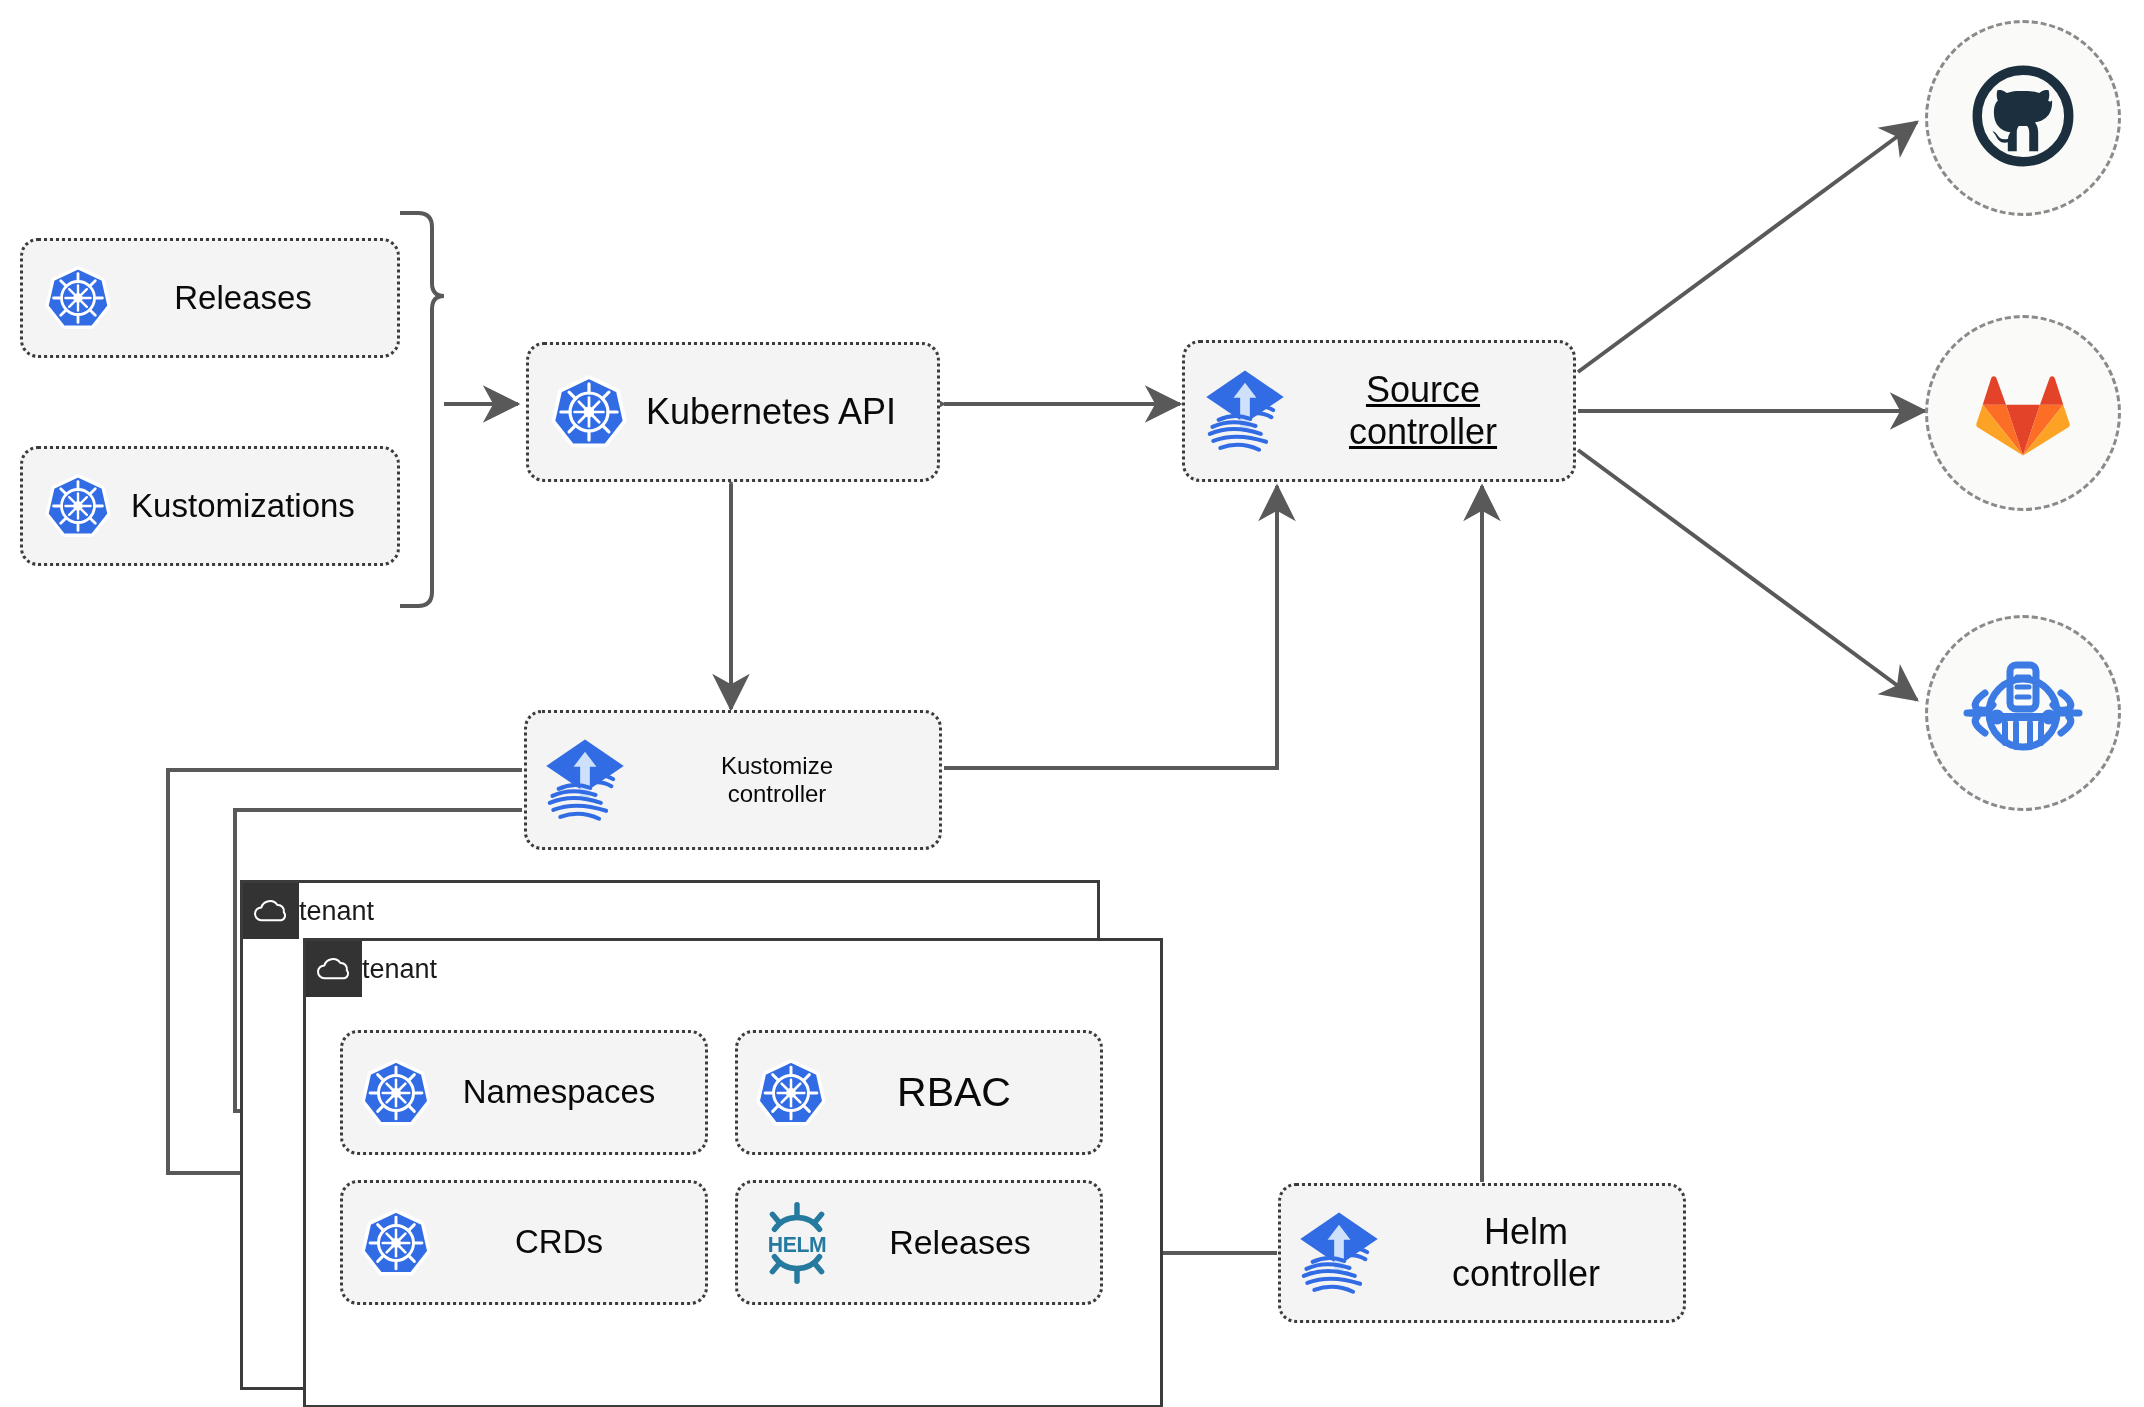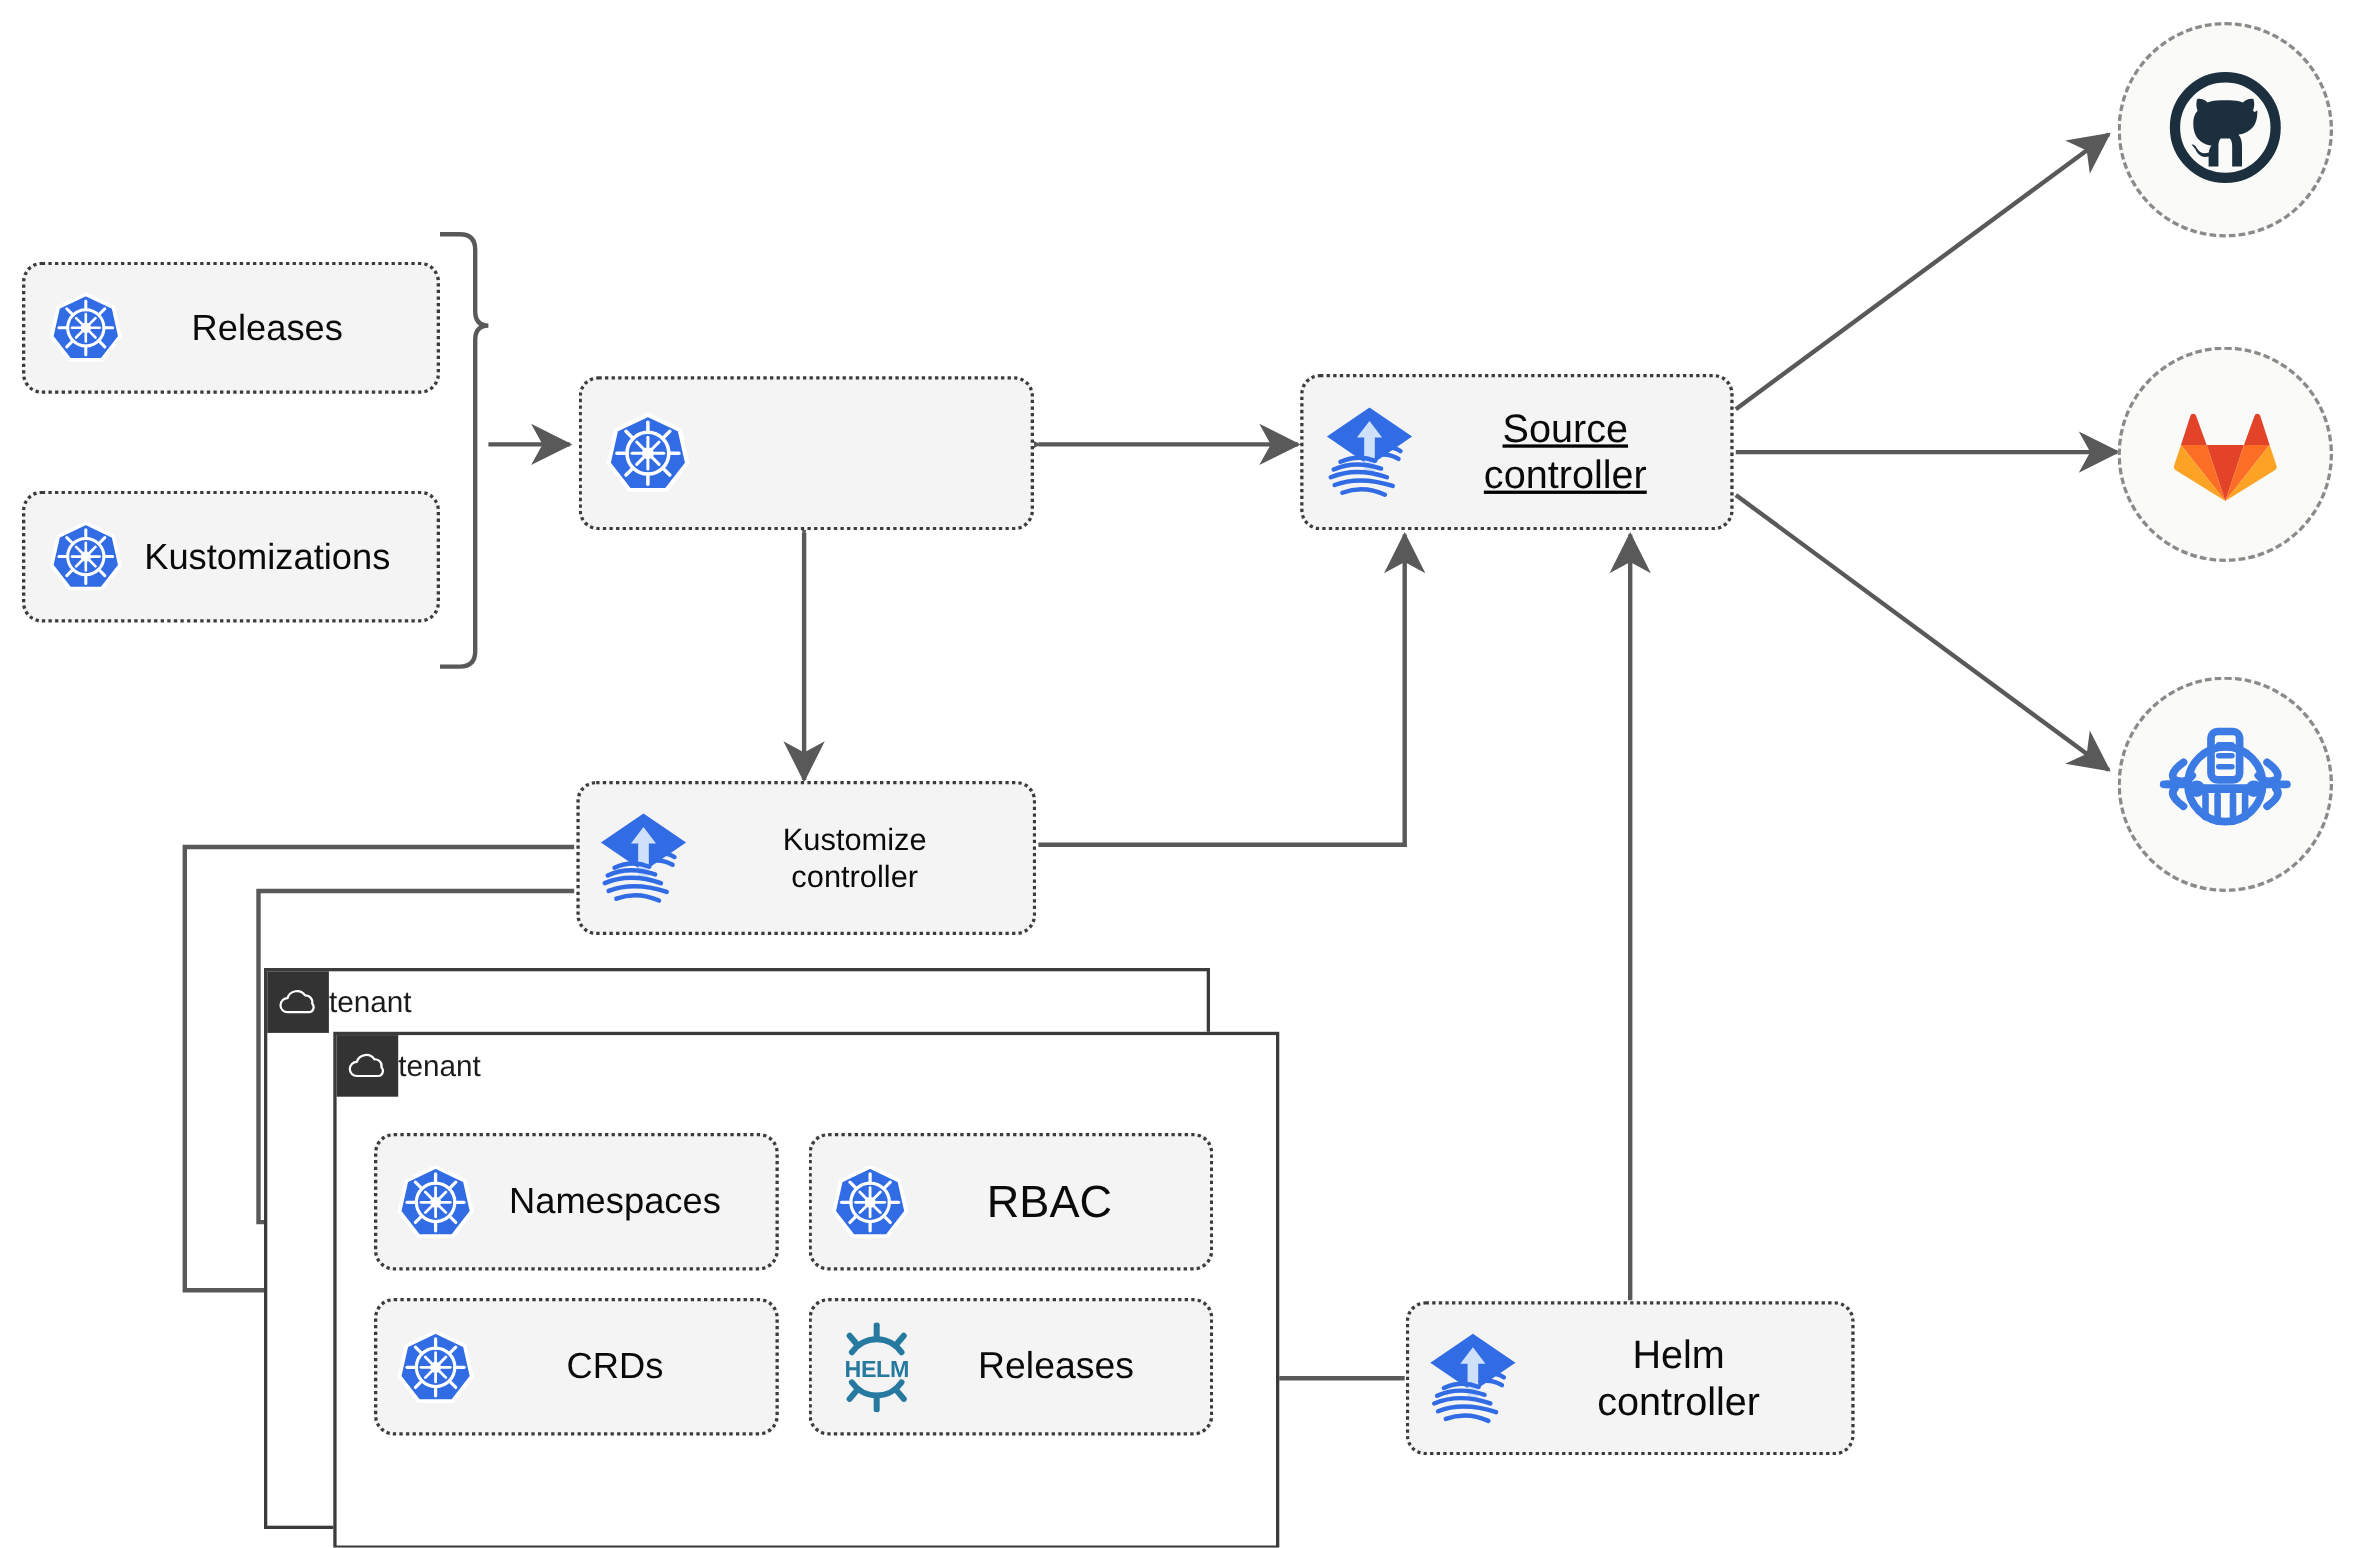--- a/index.html
+++ b/index.html
@@ -228,39 +228,40 @@
     </span>
     <span class="lbl" style="font-size:33px;">Kustomizations</span>
   </div>
 
   <div class="node" style="left:526px;top:342px;width:414px;height:140px;padding:0 22px;">
     <span class="ico">
       <svg width="76" height="76">
           <use href="#k8s"></use>
         </svg>
     </span>
+    <span class="lbl" style="font-size:36px;">Kubernetes API</span>
   </div>
 
   <div class="node" style="left:1182px;top:340px;width:394px;height:142px;padding:0 16px;text-decoration:underline;">
     <span class="ico">
       <svg width="88" height="88">
           <use href="#flux"></use>
         </svg>
     </span>
     <span class="lbl" style="font-size:36px;">Source
 controller</span>
   </div>
 
   <div class="node" style="left:524px;top:710px;width:418px;height:140px;padding:0 14px;">
     <span class="ico">
       <svg width="88" height="88">
           <use href="#flux"></use>
         </svg>
     </span>
-    <span class="lbl" style="font-size:28px;">Kustomize
+    <span class="lbl" style="font-size:24px;">Kustomize
 controller</span>
   </div>
 
   <div class="node" style="left:1278px;top:1183px;width:408px;height:140px;padding:0 14px;">
     <span class="ico">
       <svg width="88" height="88">
           <use href="#flux"></use>
         </svg>
     </span>
     <span class="lbl" style="font-size:36px;">Helm

